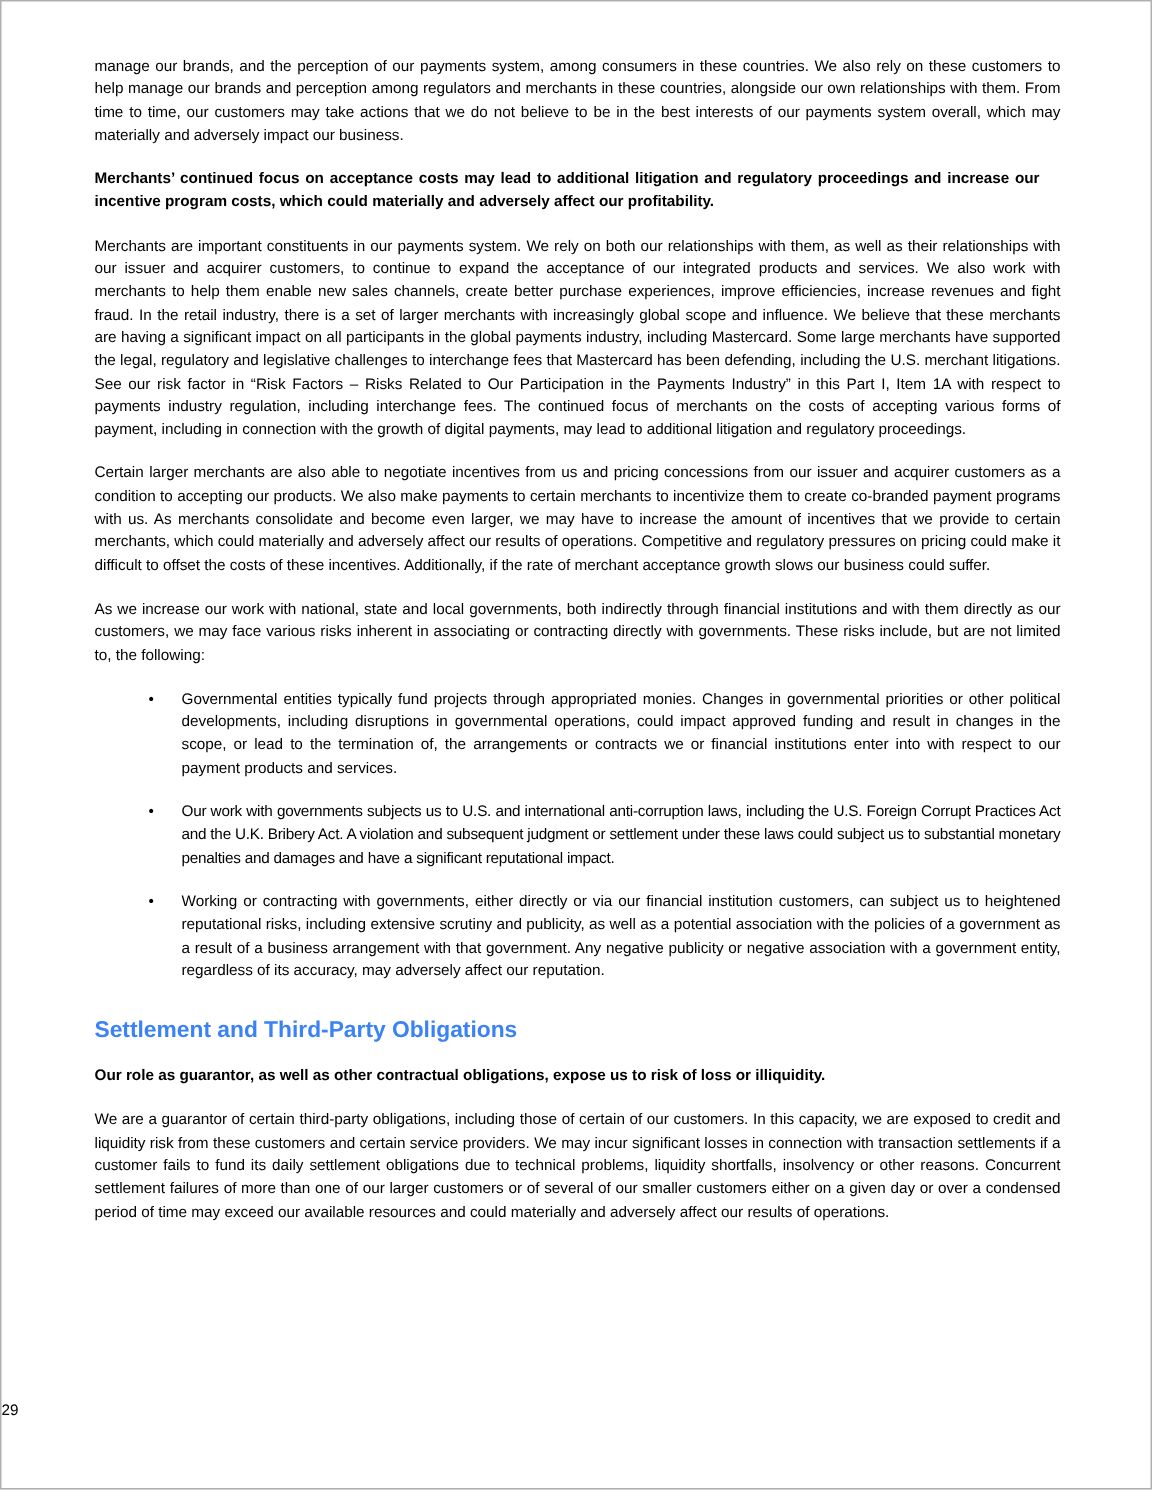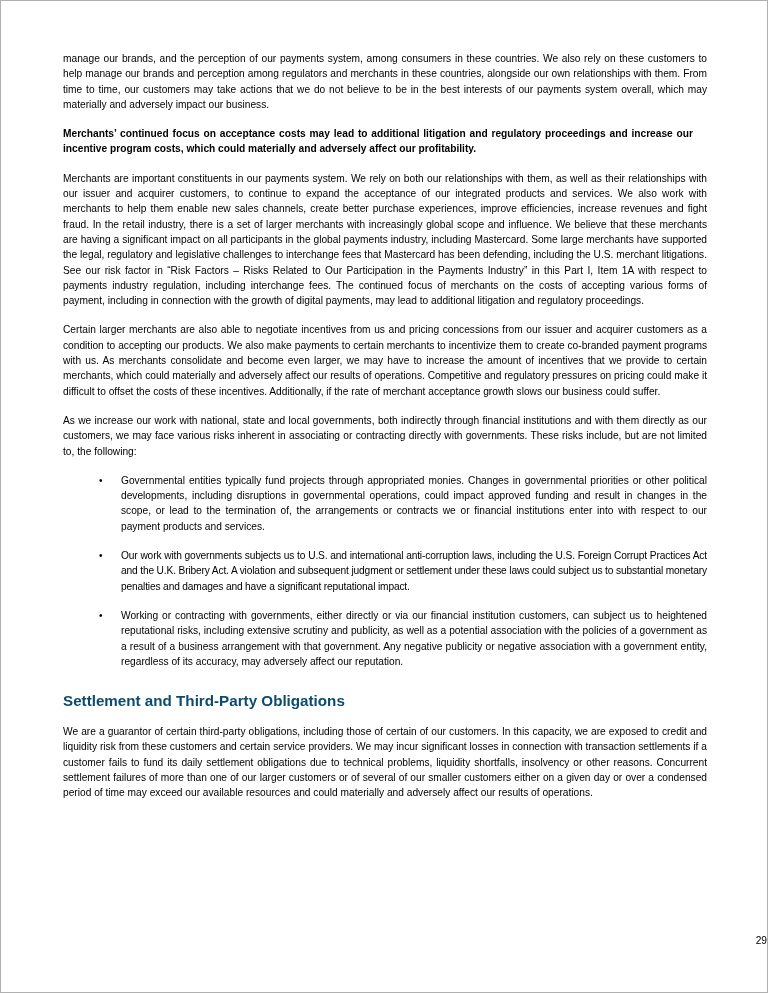--- a/index.html
+++ b/index.html
@@ -16,21 +16,21 @@
     background: #ffffff;
     margin: 0 auto;
     position: relative;
     box-sizing: border-box;
     border: 1px solid #b0b0b0;
     overflow: hidden;
   }
   .content {
     position: absolute;
     left: 62px;
-    top: 50px;
+    top: 36px;
     width: 644px;
   }
   p.body-text {
     font-size: 10.2px;
     line-height: 15.3px;
     text-align: justify;
     margin: 0 0 14px 0;
     color: #000;
   }
   p.bold-head {
@@ -39,21 +39,21 @@
     text-align: justify;
     margin: 0 14px 14px 0;
     color: #000;
     font-weight: bold;
   }
   h2.section-heading {
     font-size: 15.2px;
     line-height: 20px;
     margin: 22px 0 13px 0;
     font-weight: bold;
-    color: #0c4a6e;
+    color: #3b82f6;
   }
   ul.bullets {
     list-style: none;
     margin: 0 0 6px 0;
     padding: 0;
   }
   ul.bullets li {
     position: relative;
     padding-left: 58px;
     margin-bottom: 14px;
@@ -70,21 +70,21 @@
     line-height: 15.3px;
   }
   .tight {
     letter-spacing: -0.15px;
   }
   .page-number {
     position: absolute;
     bottom: 46px;
     left: 0;
     width: 100%;
-    text-align: right;
+    text-align: left;
     font-size: 10.2px;
     color: #000;
   }
 </style>
 </head>
 <body>
 
 <div class="page">
   <div class="content">
 
@@ -109,20 +109,21 @@
         <span class="tight">Our work with governments subjects us to U.S. and international anti-corruption laws, including the U.S. Foreign Corrupt Practices Act and the U.K. Bribery Act.  A violation and subsequent judgment or settlement under these laws could subject us to substantial monetary penalties and damages and have a significant reputational impact.</span>
       </li>
       <li>
         <span class="bullet-mark">•</span>
         <span>Working or contracting with governments, either directly or via our financial institution customers, can subject us to heightened reputational risks, including extensive scrutiny and publicity, as well as a potential association with the policies of a government as a result of a business arrangement with that government.  Any negative publicity or negative association with a government entity, regardless of its accuracy, may adversely affect our reputation.</span>
       </li>
     </ul>
 
     <h2 class="section-heading">Settlement and Third-Party Obligations</h2>
 
+    <p class="bold-head">Our role as guarantor, as well as other contractual obligations, expose us to risk of loss or illiquidity.</p>
 
     <p class="body-text">We are a guarantor of certain third-party obligations, including those of certain of our customers.  In this capacity, we are exposed to credit and liquidity risk from these customers and certain service providers.  We may incur significant losses in connection with transaction settlements if a customer fails to fund its daily settlement obligations due to technical problems, liquidity shortfalls, insolvency or other reasons.  Concurrent settlement failures of more than one of our larger customers or of several of our smaller customers either on a given day or over a condensed period of time may exceed our available resources and could materially and adversely affect our results of operations.</p>
 
 
   </div>
 
   <div class="page-number">29</div>
 </div>
 
 </body></html>

